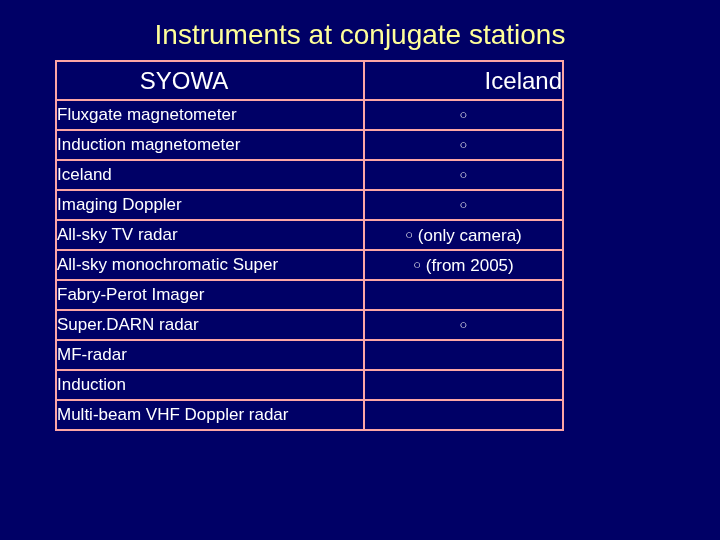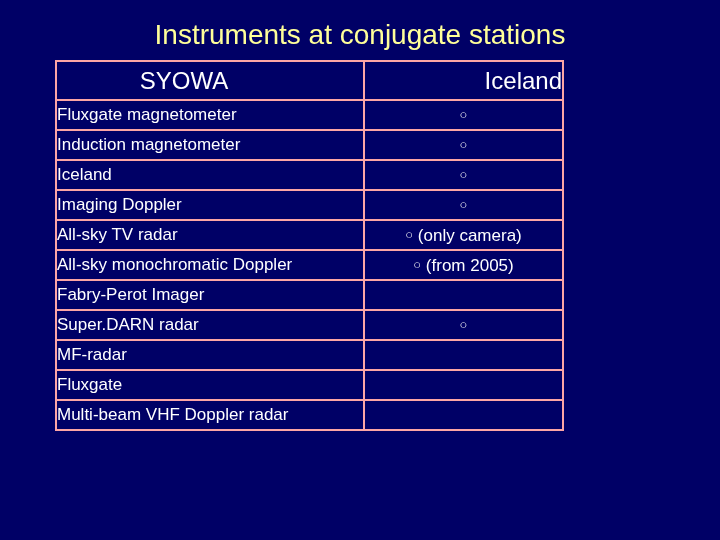--- a/index.html
+++ b/index.html
@@ -146,37 +146,37 @@
         </tr>
         <tr>
           <td class="cell-instrument">Imaging Doppler</td>
           <td class="cell-iceland"><span class="mark">○</span> <span class="mark-note"></span></td>
         </tr>
         <tr>
           <td class="cell-instrument">All-sky TV radar</td>
           <td class="cell-iceland"><span class="mark">○</span> <span class="mark-note">(only camera)</span></td>
         </tr>
         <tr>
-          <td class="cell-instrument">All-sky monochromatic Doppler</td>
+          <td class="cell-instrument">All-sky monochromatic Super</td>
           <td class="cell-iceland"><span class="mark">○</span> <span class="mark-note">(from 2005)</span></td>
         </tr>
         <tr>
           <td class="cell-instrument">Fabry-Perot Imager</td>
           <td class="cell-iceland"><span class="mark"></span> <span class="mark-note"></span></td>
         </tr>
         <tr>
           <td class="cell-instrument">Super.DARN radar</td>
           <td class="cell-iceland"><span class="mark">○</span> <span class="mark-note"></span></td>
         </tr>
         <tr>
           <td class="cell-instrument">MF-radar</td>
           <td class="cell-iceland"><span class="mark"></span> <span class="mark-note"></span></td>
         </tr>
         <tr>
-          <td class="cell-instrument">Fluxgate</td>
+          <td class="cell-instrument">Induction</td>
           <td class="cell-iceland"><span class="mark"></span> <span class="mark-note"></span></td>
         </tr>
         <tr>
           <td class="cell-instrument">Multi-beam VHF Doppler radar</td>
           <td class="cell-iceland"><span class="mark"></span> <span class="mark-note"></span></td>
         </tr>
       </tbody>
   </table>
 
 </div>

